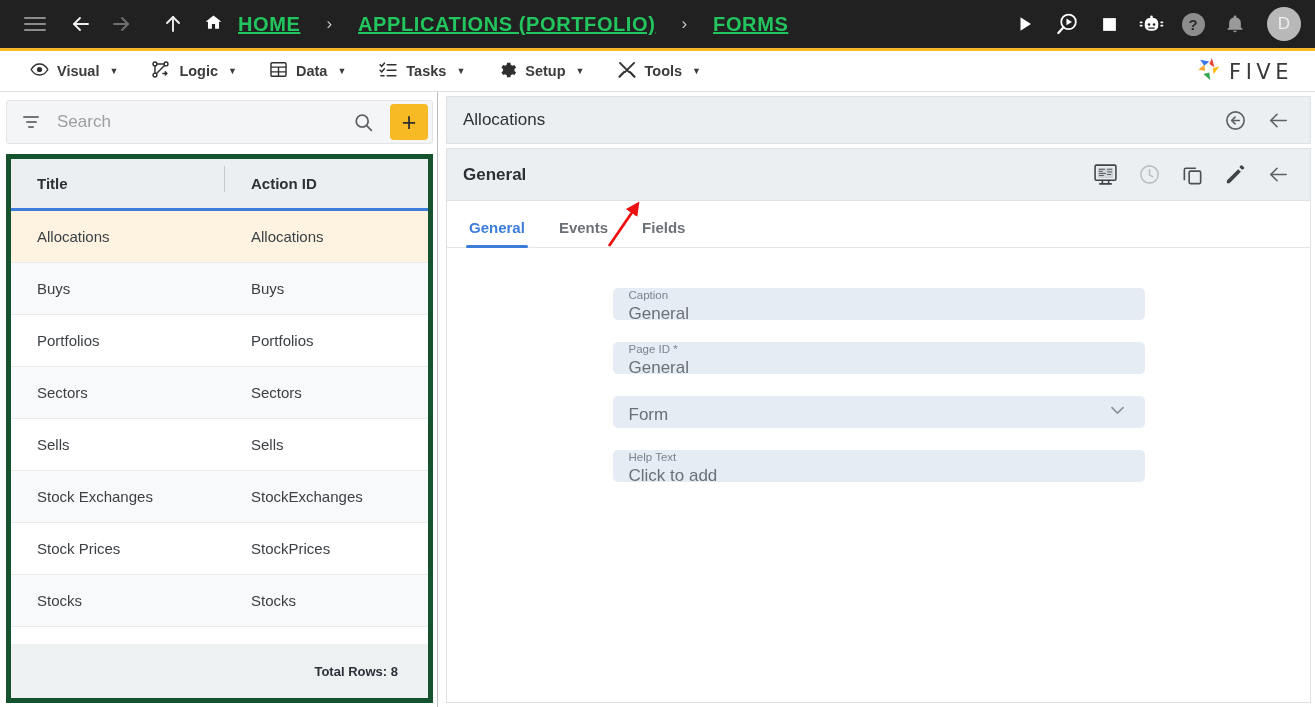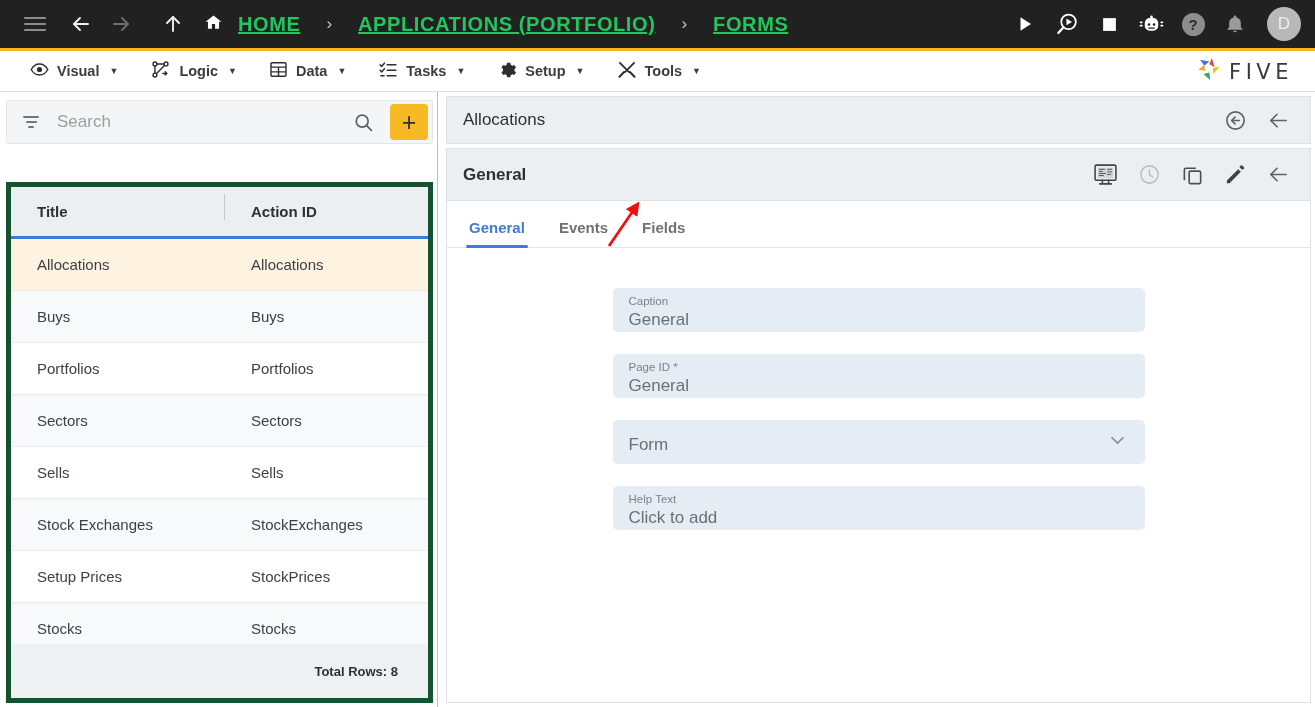--- a/index.html
+++ b/index.html
@@ -97,21 +97,20 @@
     padding: 0;
   }
 
   
   .left-panel {
     width: 438px;
     display: flex; flex-direction: column;
     border-right: 1px solid #bdbdbd;
     background: #fff;
     padding-top: 4px;
-    gap: 28px;
   }
   .search-row {
     margin: 4px 4px 4px 6px;
     height: 44px;
     background: #f4f5f7;
     border: 1px solid #e3e5e8;
     border-radius: 3px;
     display: flex; align-items: center;
     padding: 0 4px 0 14px;
   }
@@ -233,21 +232,21 @@
     content: ""; position: absolute; left: -3px; right: -3px; bottom: -1px;
     height: 3px; background: #3b7dd8; border-radius: 2px;
   }
 
   .form-area { flex: 1; position: relative; padding-top: 40px; }
   .field {
     width: 532px;
     margin: 0 auto 22px auto;
     background: #e5ecf3;
     border-radius: 5px;
-    height: 44px;
+    height: 32px;
     padding: 5px 16px 0 16px;
     display: flex; flex-direction: column; justify-content: center;
     position: relative;
   }
   .field .f-label { font-size: 11.5px; color: #7b848e; line-height: 15px; }
   .field .f-value { font-size: 17px; color: #6a7077; line-height: 22px; }
   .field .chev {
     position: absolute; right: 18px; top: 50%;
     transform: translateY(-50%); color: #8a929a;
   }
@@ -474,21 +473,21 @@
         </div>
         <div class="grid-row">
           <div class="gr-cell col1">Sells</div>
           <div class="gr-cell col2">Sells</div>
         </div>
         <div class="grid-row alt">
           <div class="gr-cell col1">Stock Exchanges</div>
           <div class="gr-cell col2">StockExchanges</div>
         </div>
         <div class="grid-row">
-          <div class="gr-cell col1">Setup Prices</div>
+          <div class="gr-cell col1">Stock Prices</div>
           <div class="gr-cell col2">StockPrices</div>
         </div>
         <div class="grid-row alt">
           <div class="gr-cell col1">Stocks</div>
           <div class="gr-cell col2">Stocks</div>
         </div>
         <div class="grid-row empty"></div>
       </div>
 
       <div class="grid-foot">

